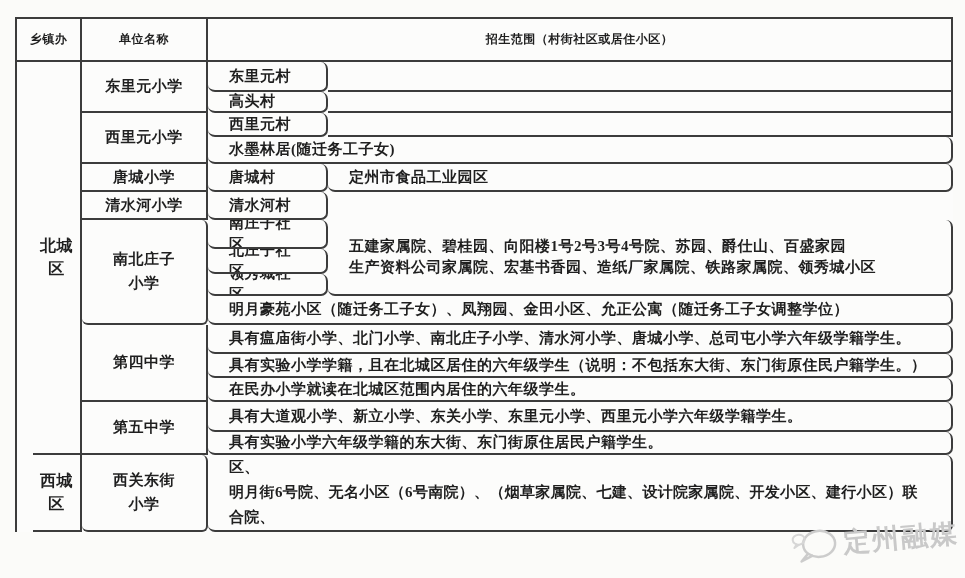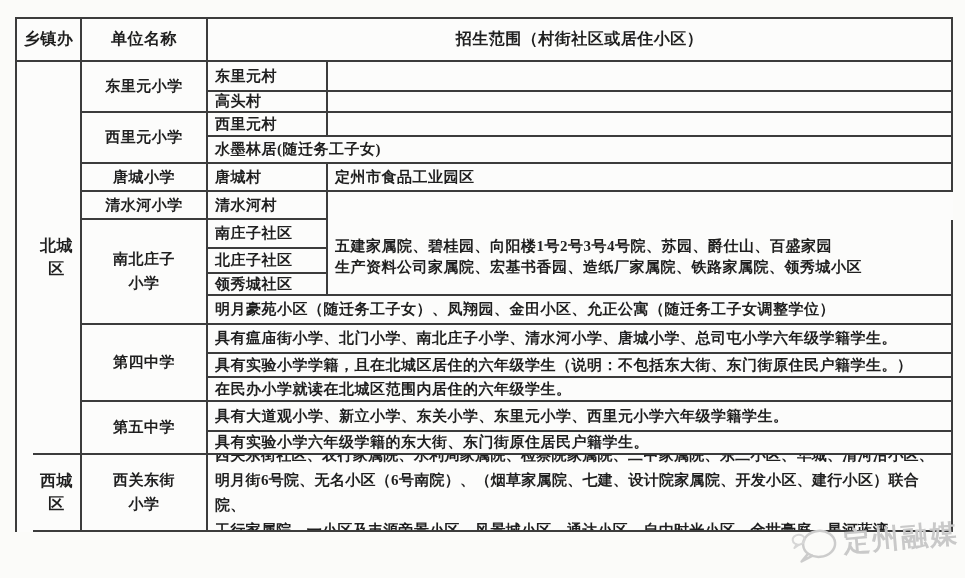--- a/index.html
+++ b/index.html
@@ -21,25 +21,25 @@
   .c{
     box-sizing:border-box;
     border-right:2px solid #3c3c3c;
     border-bottom:2px solid #3c3c3c;
     display:flex;align-items:center;
     font-size:15px;font-weight:600;letter-spacing:.5px;
     line-height:1.4;
     overflow:hidden;
   }
   .center{justify-content:center;text-align:center;}
-  .pad{padding:1px 7px;}
+  .pad{padding:1px 21px;border-radius:7px;}
   .pre{white-space:pre-line;}
-  .hdr{font-weight:700;font-size:16px;}
+  .hdr{font-weight:700;font-size:12px;}
   .bold{font-weight:700;font-size:16px;margin-left:16px;}
-  .tight{line-height:1.55;}
+  .tight{line-height:1.55;border-radius:6px;}
   .wide{line-height:25px;letter-spacing:.3px;}
   .footer-page{
     position:absolute;left:352px;top:539px;width:170px;
     text-align:center;font-size:18px;letter-spacing:1px;color:#2b2b2b;margin-top:44px;
   }
   .watermark{
     position:absolute;right:6px;top:520px;
     display:flex;align-items:center;gap:6px;
     transform:rotate(-5deg);
     color:#c9c9c9;

